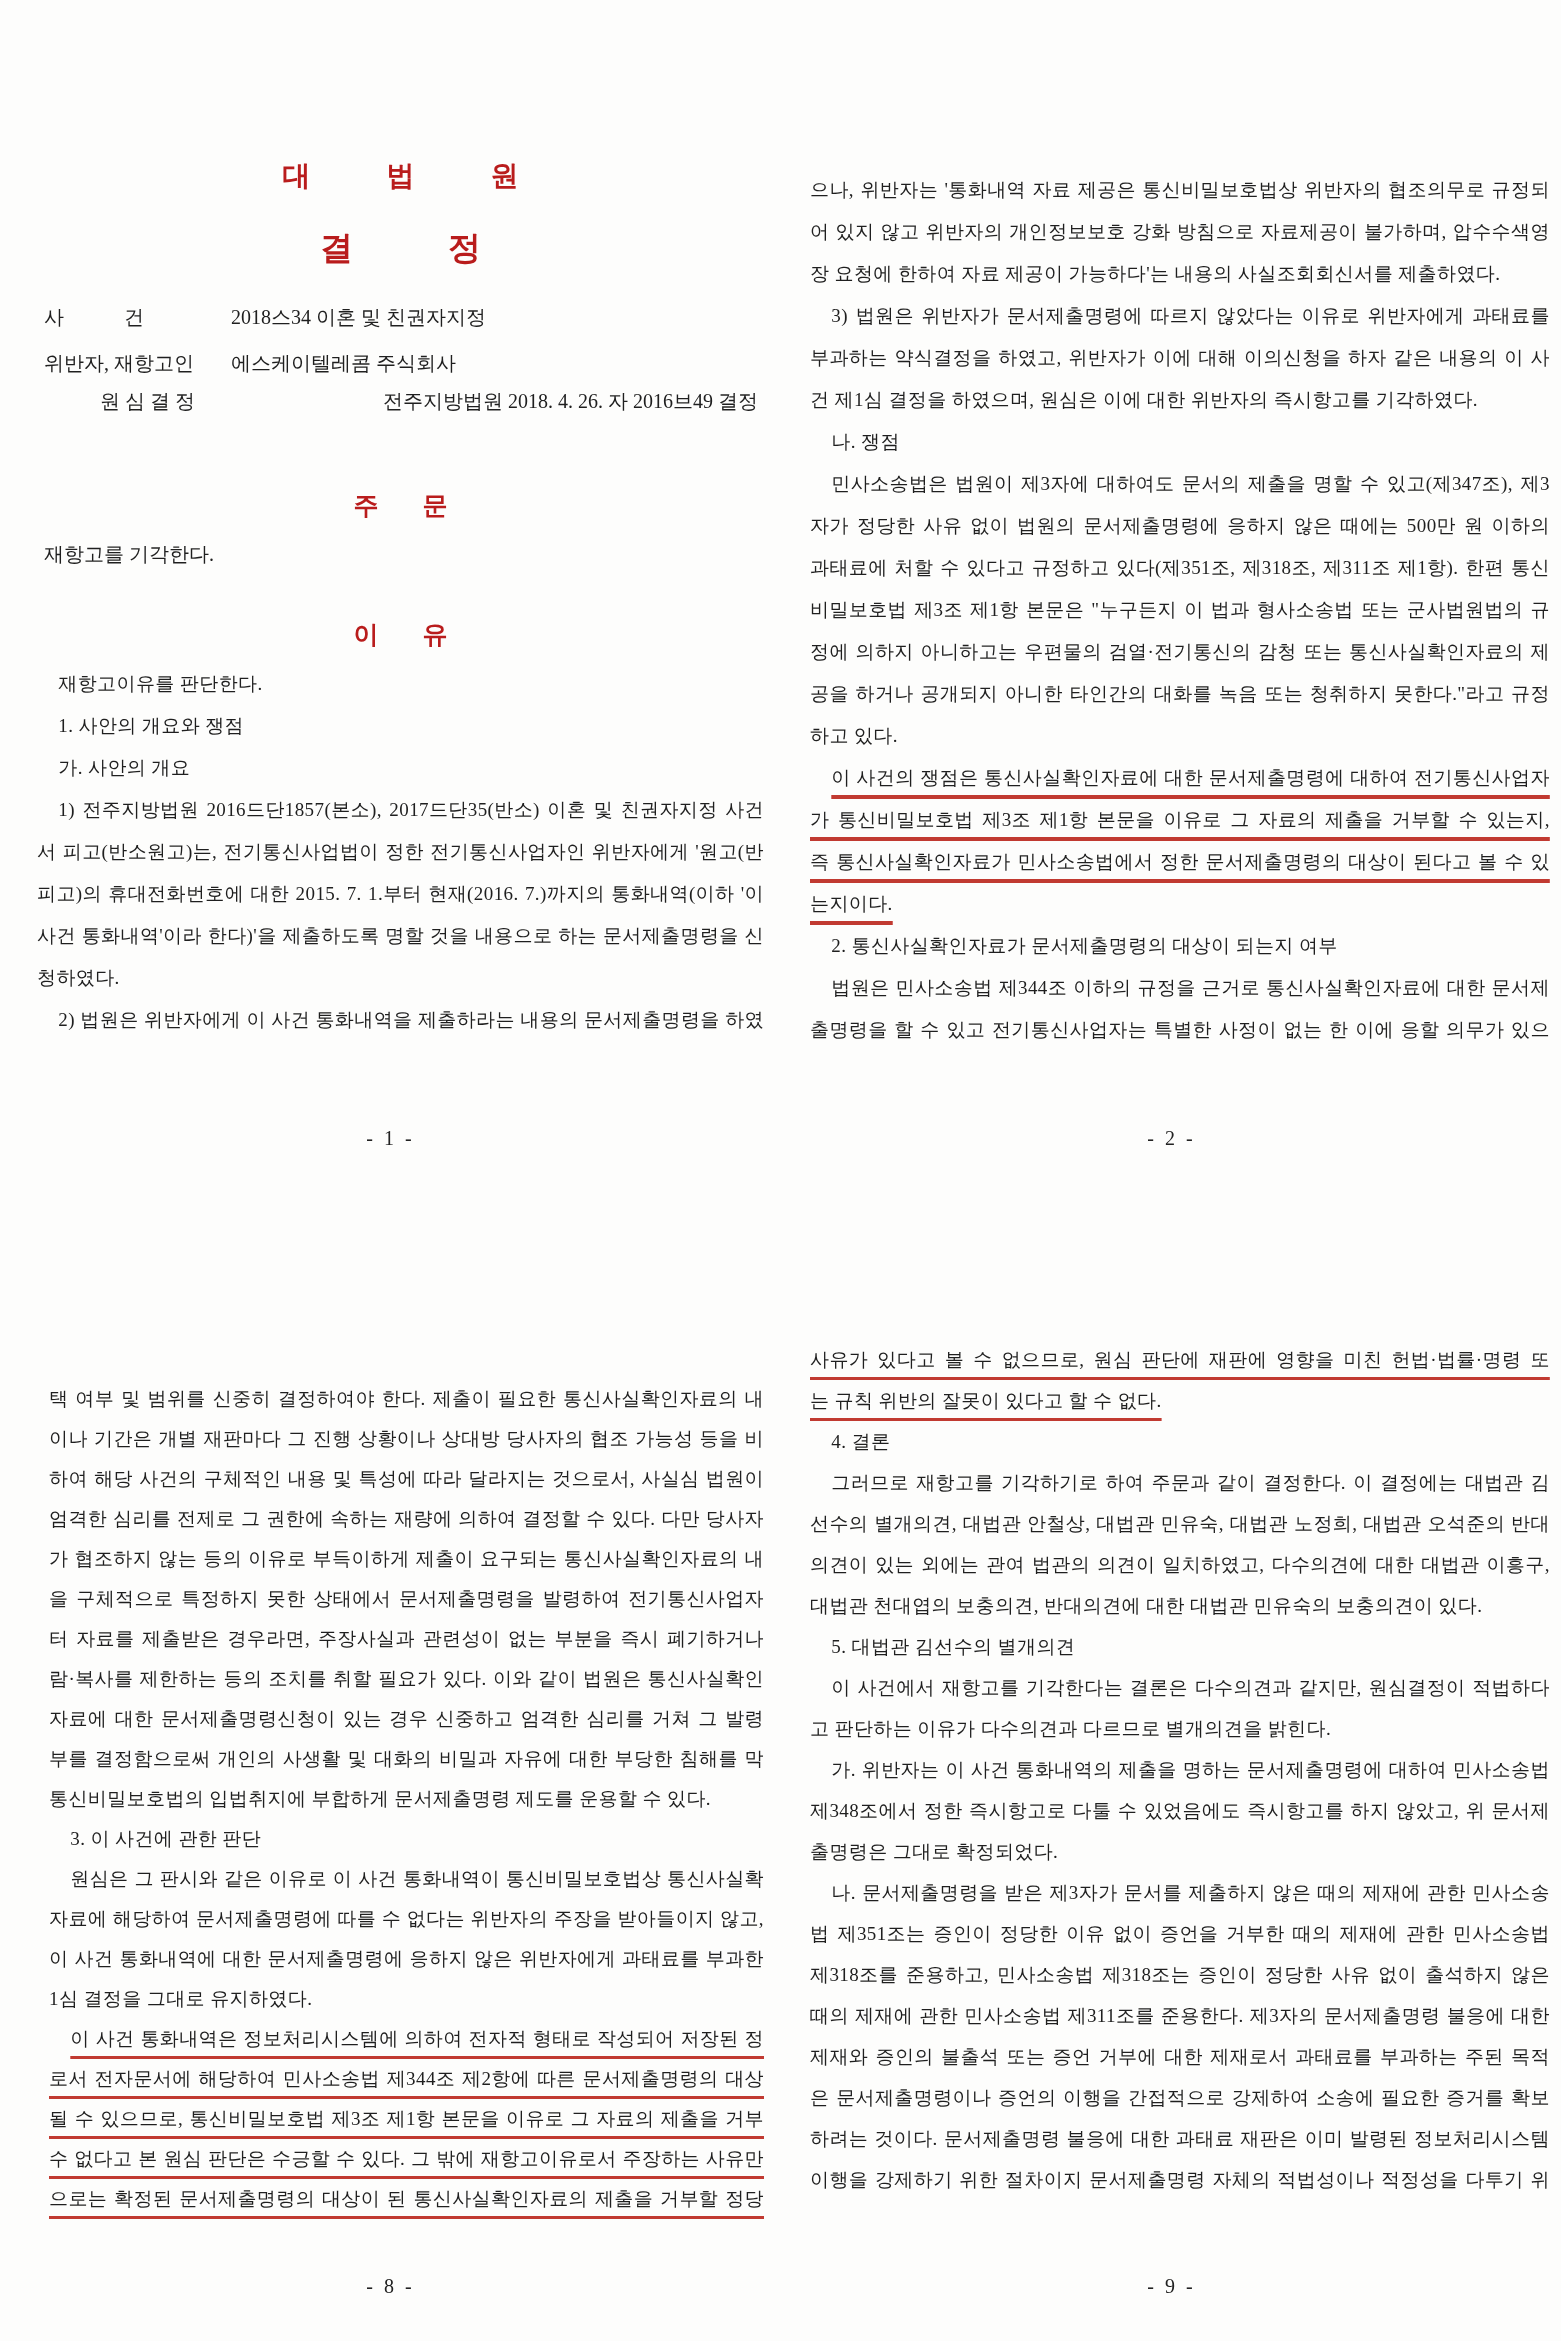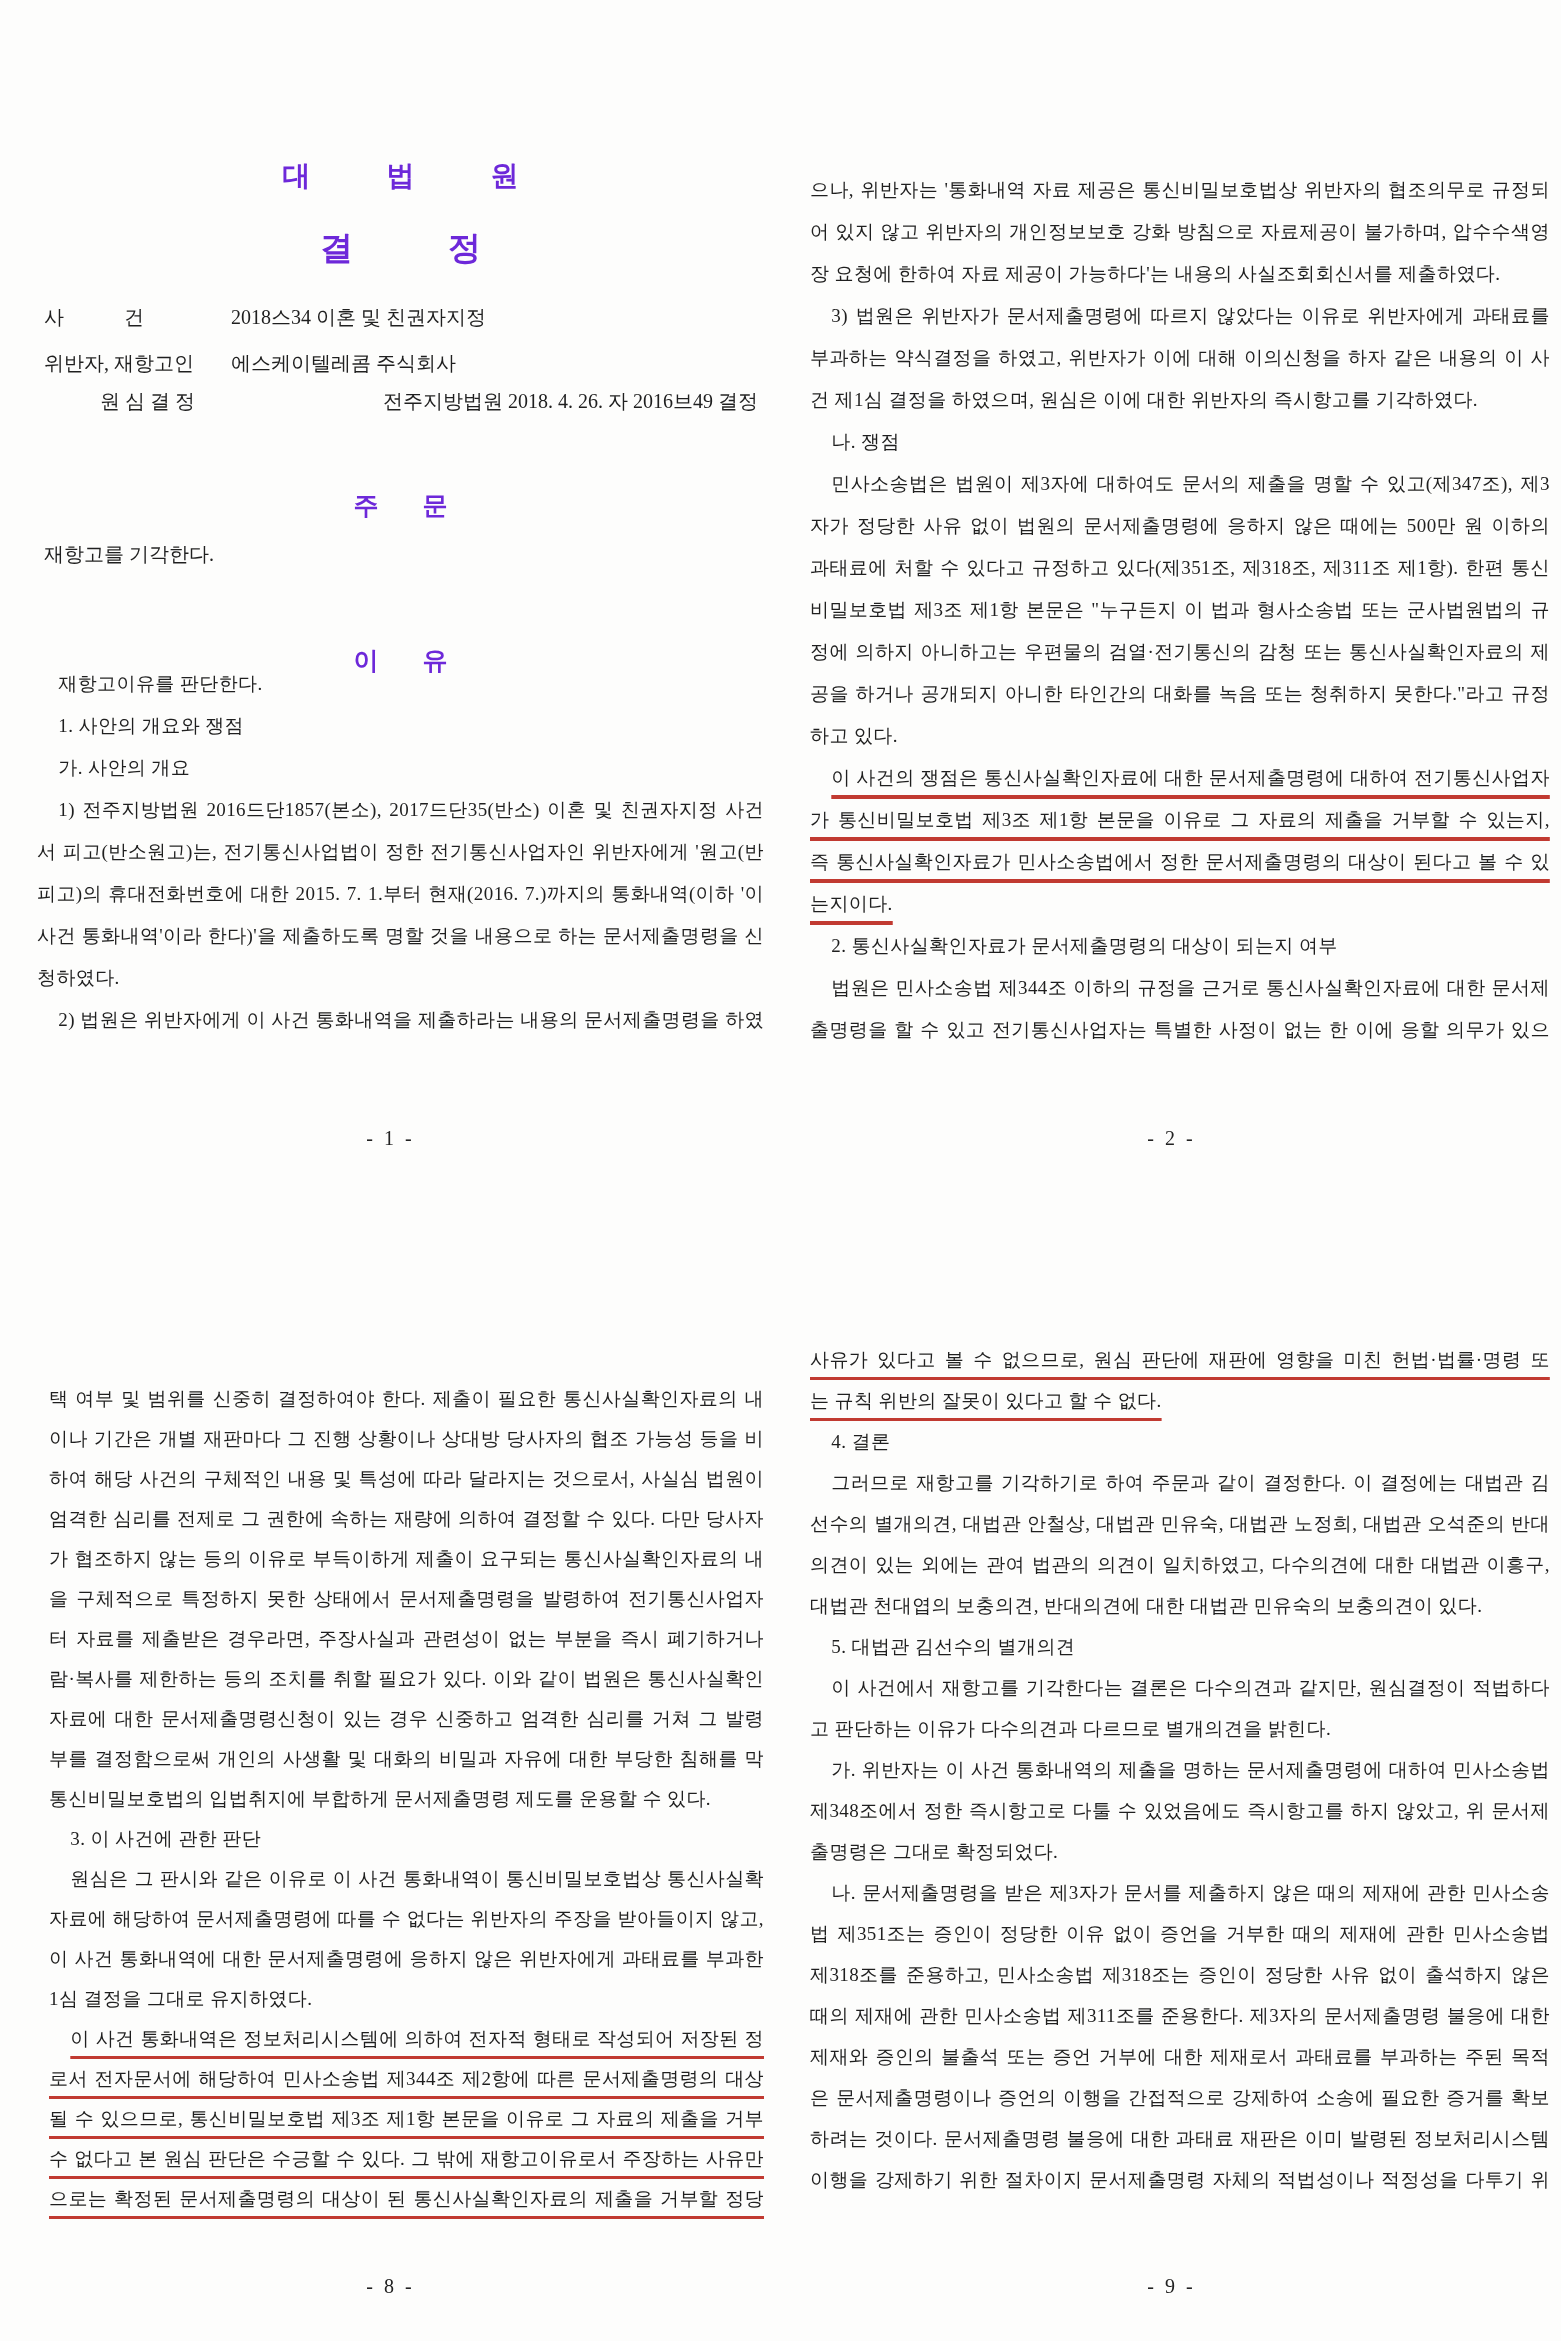--- a/index.html
+++ b/index.html
@@ -15,27 +15,27 @@
   #p1{left:0;top:0;}
   #p2{left:781px;top:0;}
   #p8{left:0;top:1171px;}
   #p9{left:781px;top:1171px;}
 
   
   .h{
     position:absolute;left:35px;right:15.2px;
     text-align:center;
     font-family:"Liberation Sans","DejaVu Sans",sans-serif;
-    font-weight:bold;color:#6d28d9;
+    font-weight:bold;color:#b91c1c;
     white-space:nowrap;
   }
   .h-court{top:157px;font-size:28px;letter-spacing:76px;text-indent:76px;}
   .h-type{top:226px;font-size:33px;letter-spacing:95px;text-indent:95px;}
   .h-order{top:489px;font-size:25px;letter-spacing:44px;text-indent:44px;}
-  .h-reason{top:644px;font-size:25px;letter-spacing:44px;text-indent:44px;}
+  .h-reason{top:618px;font-size:25px;letter-spacing:44px;text-indent:44px;}
 
   
   .case-row{position:absolute;left:44px;right:23px;height:41px;line-height:41px;display:flex;font-size:20px;gap:36px;}
   .case-row .case-label{min-width:151px;white-space:pre;}
   .case-row .case-value{flex:1;}
   #row-case{top:297px;}
   #row-violator{top:343px;}
   #row-lower{top:381px;text-align:right;}
 
   .order-line{position:absolute;top:534px;left:44px;right:23px;height:41px;line-height:41px;font-size:20px;}

